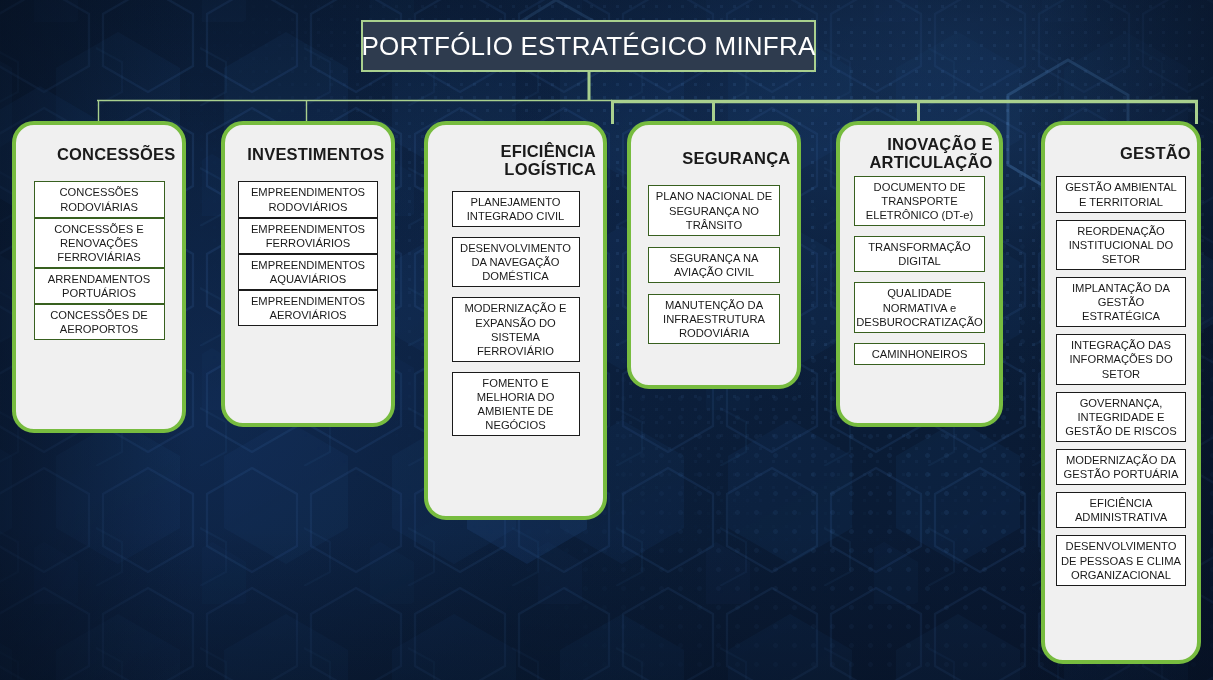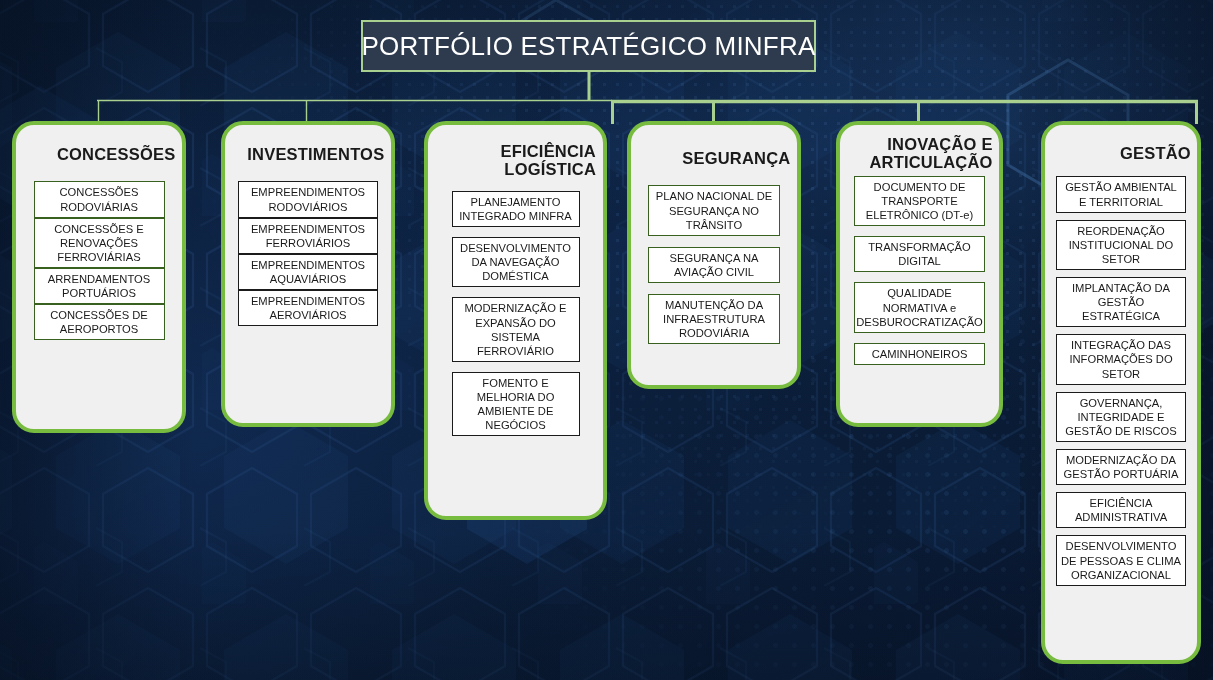--- a/index.html
+++ b/index.html
@@ -204,21 +204,21 @@
       <div class="items">
         <div class="item b-dark">EMPREENDIMENTOS RODOVIÁRIOS</div>
         <div class="item b-dark">EMPREENDIMENTOS FERROVIÁRIOS</div>
         <div class="item b-dark">EMPREENDIMENTOS AQUAVIÁRIOS</div>
         <div class="item b-dark">EMPREENDIMENTOS AEROVIÁRIOS</div>
       </div>
     </div>
   <div class="pillar col2">
       <div class="pillar-title">EFICIÊNCIA LOGÍSTICA</div>
       <div class="items">
-        <div class="item b-dark">PLANEJAMENTO INTEGRADO MINFRA</div>
+        <div class="item b-dark">PLANEJAMENTO INTEGRADO CIVIL</div>
         <div class="item b-dark">DESENVOLVIMENTO DA NAVEGAÇÃO DOMÉSTICA</div>
         <div class="item b-dark">MODERNIZAÇÃO E EXPANSÃO DO SISTEMA FERROVIÁRIO</div>
         <div class="item b-dark">FOMENTO E MELHORIA DO AMBIENTE DE NEGÓCIOS</div>
       </div>
     </div>
   <div class="pillar col3">
       <div class="pillar-title">SEGURANÇA</div>
       <div class="items">
         <div class="item b-green">PLANO NACIONAL DE SEGURANÇA NO TRÂNSITO</div>
         <div class="item b-green">SEGURANÇA NA AVIAÇÃO CIVIL</div>

